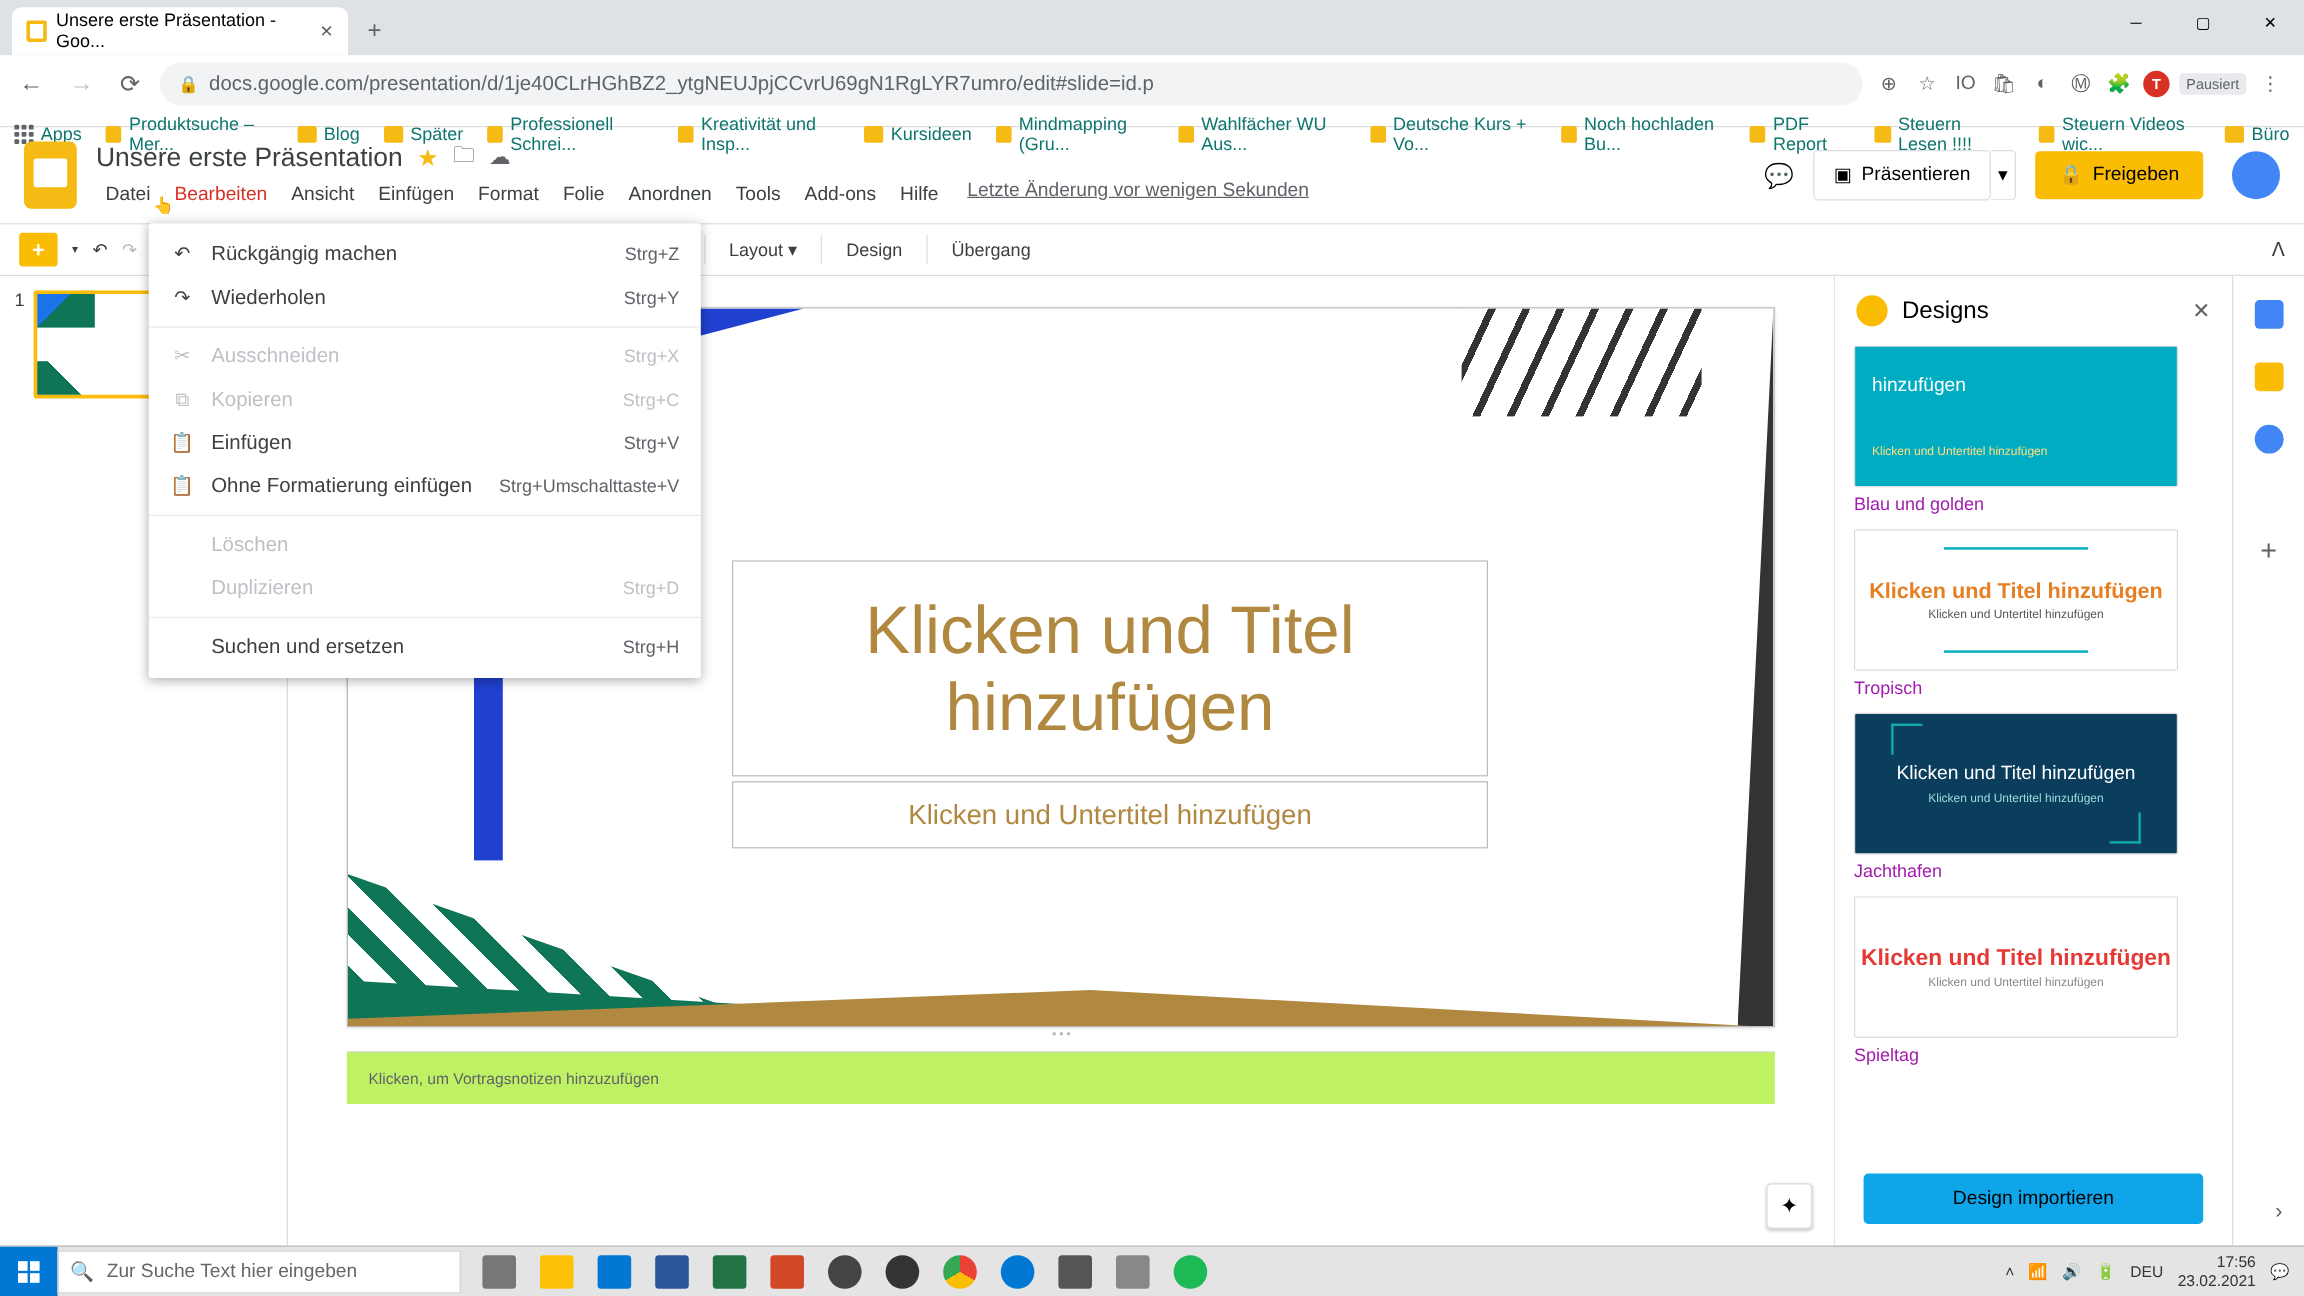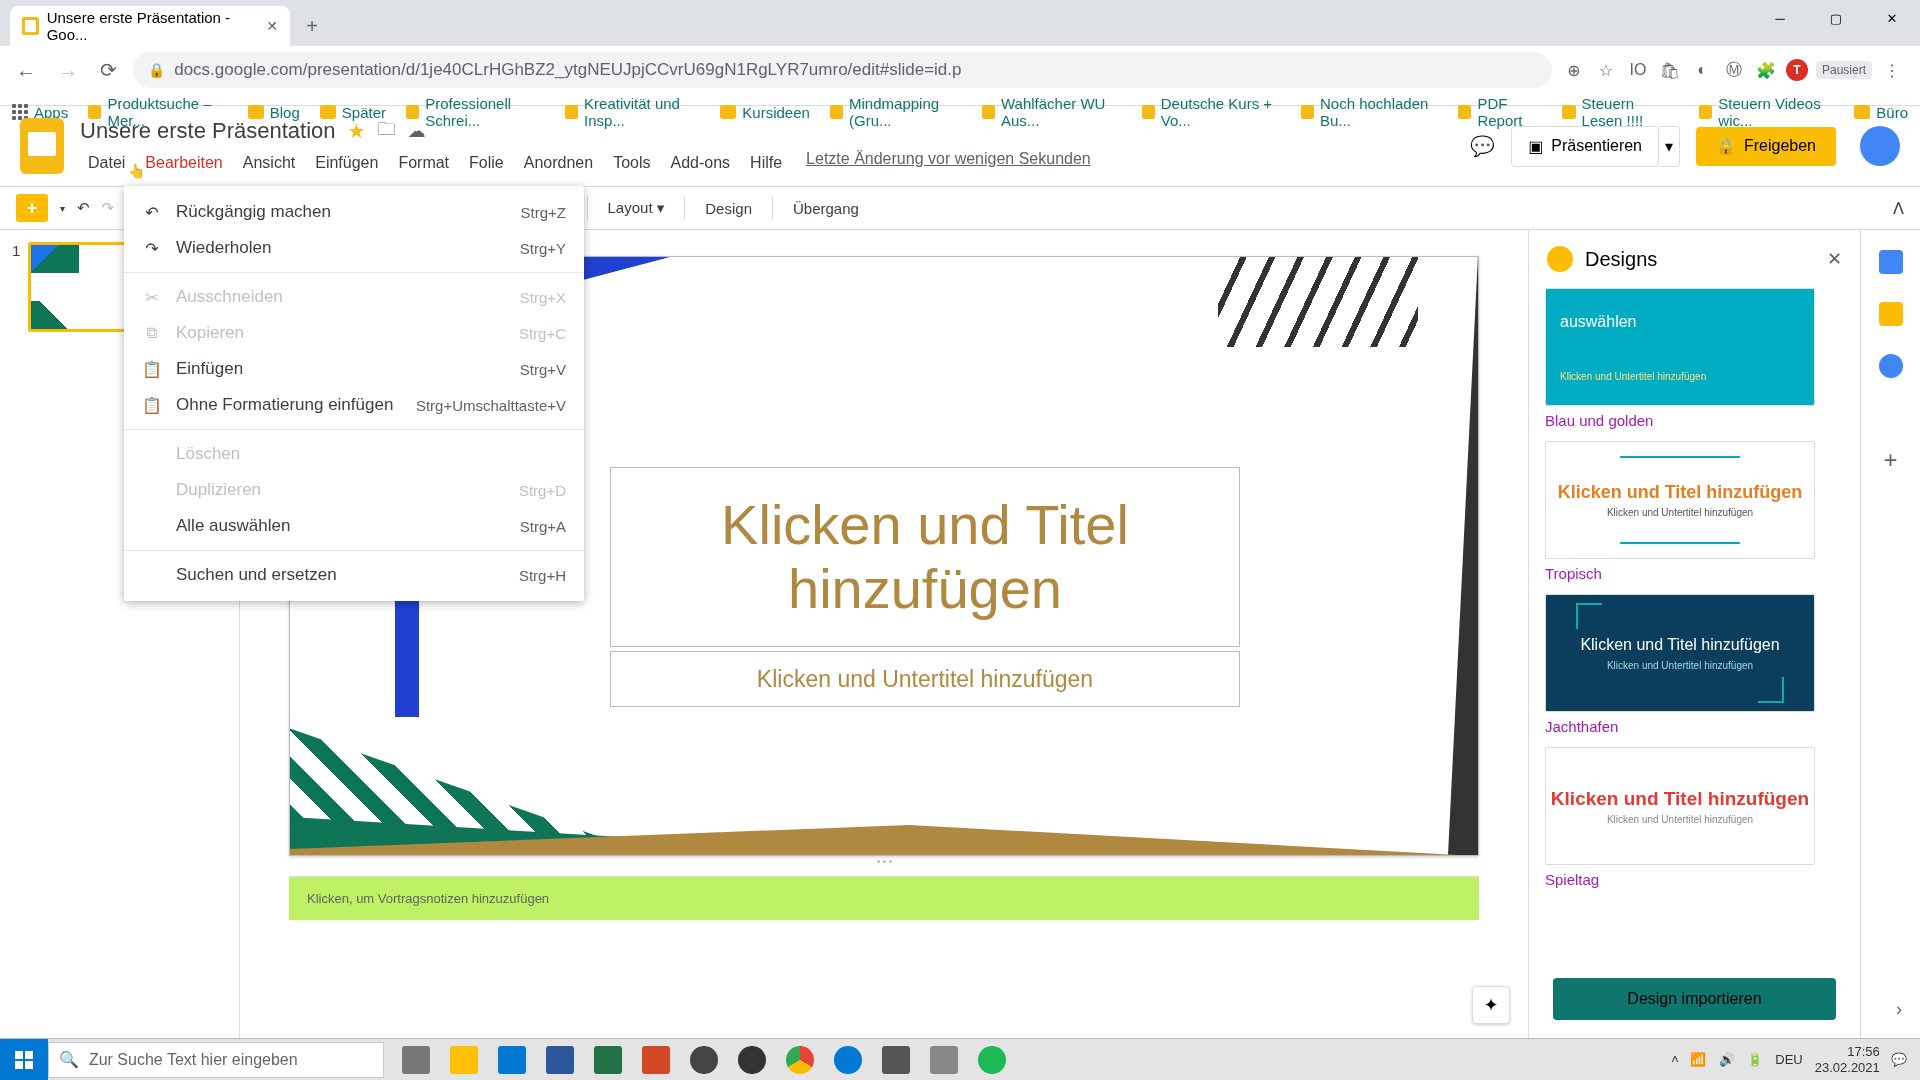--- a/index.html
+++ b/index.html
@@ -109,21 +109,21 @@
 .dp2::before, .dp2::after { content: ''; position: absolute; width: 120px; height: 2px; background: #00acc1; }
 .dp2::before { top: 14px; } .dp2::after { bottom: 14px; }
 .dp3 { background: #0b3d5c; color: #fff; }
 .dp3 .t { font-size: 16px; }
 .dp3 .s { font-size: 10px; margin-top: 6px; color: #9dd; }
 .dp3::before { content:''; position:absolute; top:8px; left:30px; width:24px; height:24px; border-top:2px solid #1aa; border-left:2px solid #1aa; }
 .dp3::after { content:''; position:absolute; bottom:8px; right:30px; width:24px; height:24px; border-bottom:2px solid #1aa; border-right:2px solid #1aa; }
 .dp4 { background: #fff; }
 .dp4 .t { color: #e53935; font-size: 19px; font-weight: bold; text-align: center; }
 .dp4 .s { color: #888; font-size: 10px; margin-top: 4px; }
-.import-btn { margin: 12px 24px 18px; background: #0f766e; border-radius: 4px; padding: 12px; text-align: center; font-size: 16px; font-weight: 500; }
+.import-btn { margin: 12px 24px 18px; background: #0ea5e9; border-radius: 4px; padding: 12px; text-align: center; font-size: 16px; font-weight: 500; }
 
 
 .right-rail { width: 60px; border-left: 1px solid #dadce0; display: flex; flex-direction: column; align-items: center; padding-top: 20px; gap: 28px; }
 .rail-icon { width: 24px; height: 24px; border-radius: 4px; }
 .rail-cal { background: #4285f4; }
 .rail-keep { background: #fbbc04; }
 .rail-tasks { background: #4285f4; border-radius: 50%; }
 .rail-plus { font-size: 24px; color: #5f6368; margin-top: 40px; }
 .rail-collapse { position: absolute; bottom: 60px; right: 18px; font-size: 18px; color: #5f6368; }
 
@@ -362,21 +362,21 @@
 
   <div class="designs-panel">
     <div class="designs-header">
       <div class="designs-icon"></div>
       <span class="designs-title">Designs</span>
       <span class="designs-close">✕</span>
     </div>
     <div class="designs-list">
       <div class="design-card">
         <div class="design-preview dp1">
-            <div class="t">auswählen</div>
+            <div class="t">hinzufügen</div>
             <div class="s">Klicken und Untertitel hinzufügen</div>
           </div>
         <div class="design-label">Blau und golden</div>
       </div>
       <div class="design-card">
         <div class="design-preview dp2">
             <div class="t">Klicken und Titel hinzufügen</div>
             <div class="s">Klicken und Untertitel hinzufügen</div>
           </div>
         <div class="design-label">Tropisch</div>
@@ -448,25 +448,20 @@
   <div class="dd-sep"></div>
   <div class="dd-item disabled">
       <span class="dd-icon"></span>
       <span class="dd-label">Löschen</span>
       <span class="dd-shortcut"></span>
     </div>
   <div class="dd-item disabled">
       <span class="dd-icon"></span>
       <span class="dd-label">Duplizieren</span>
       <span class="dd-shortcut">Strg+D</span>
-    </div>
-  <div class="dd-item">
-      <span class="dd-icon"></span>
-      <span class="dd-label">Alle auswählen</span>
-      <span class="dd-shortcut">Strg+A</span>
     </div>
   <div class="dd-sep"></div>
   <div class="dd-item">
       <span class="dd-icon"></span>
       <span class="dd-label">Suchen und ersetzen</span>
       <span class="dd-shortcut">Strg+H</span>
     </div>
 </div>
 <div class="cursor-hand">👆</div>
 

